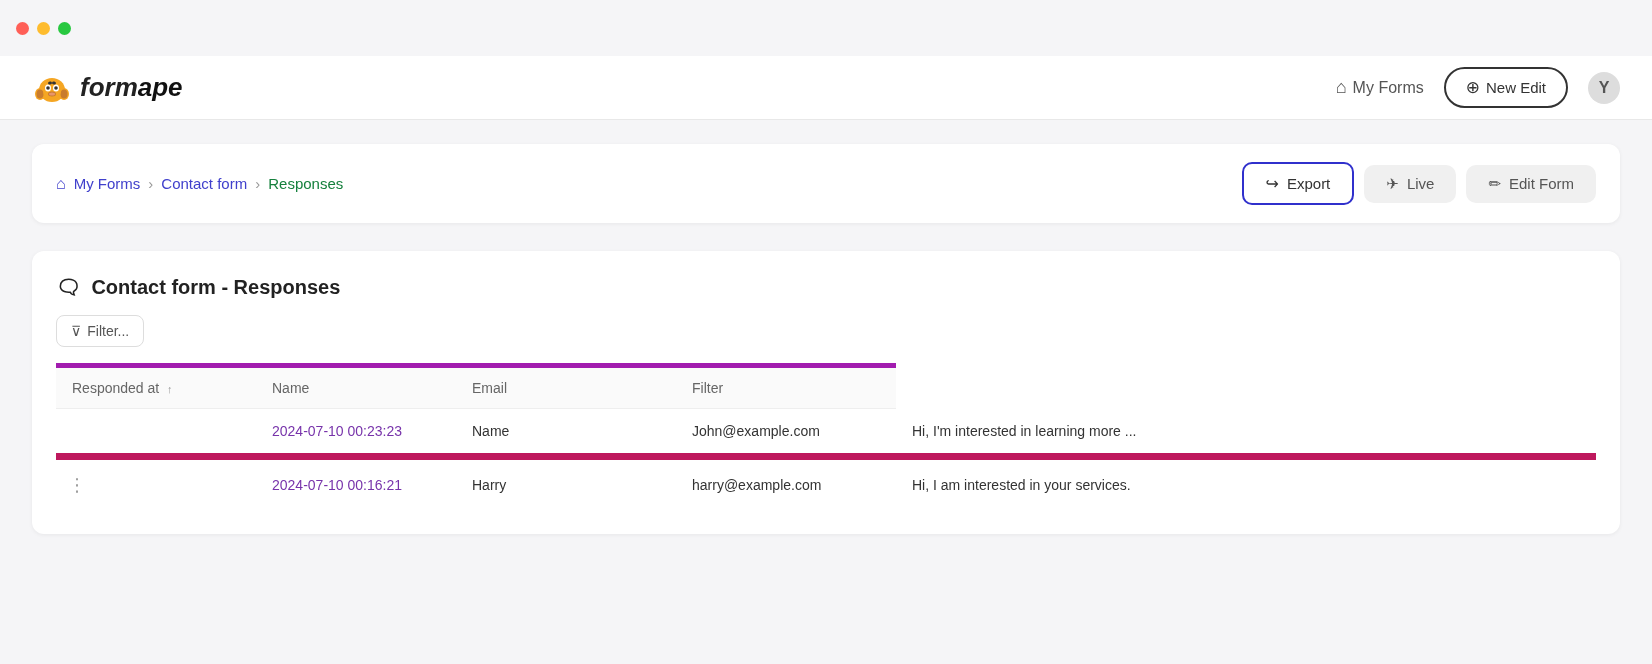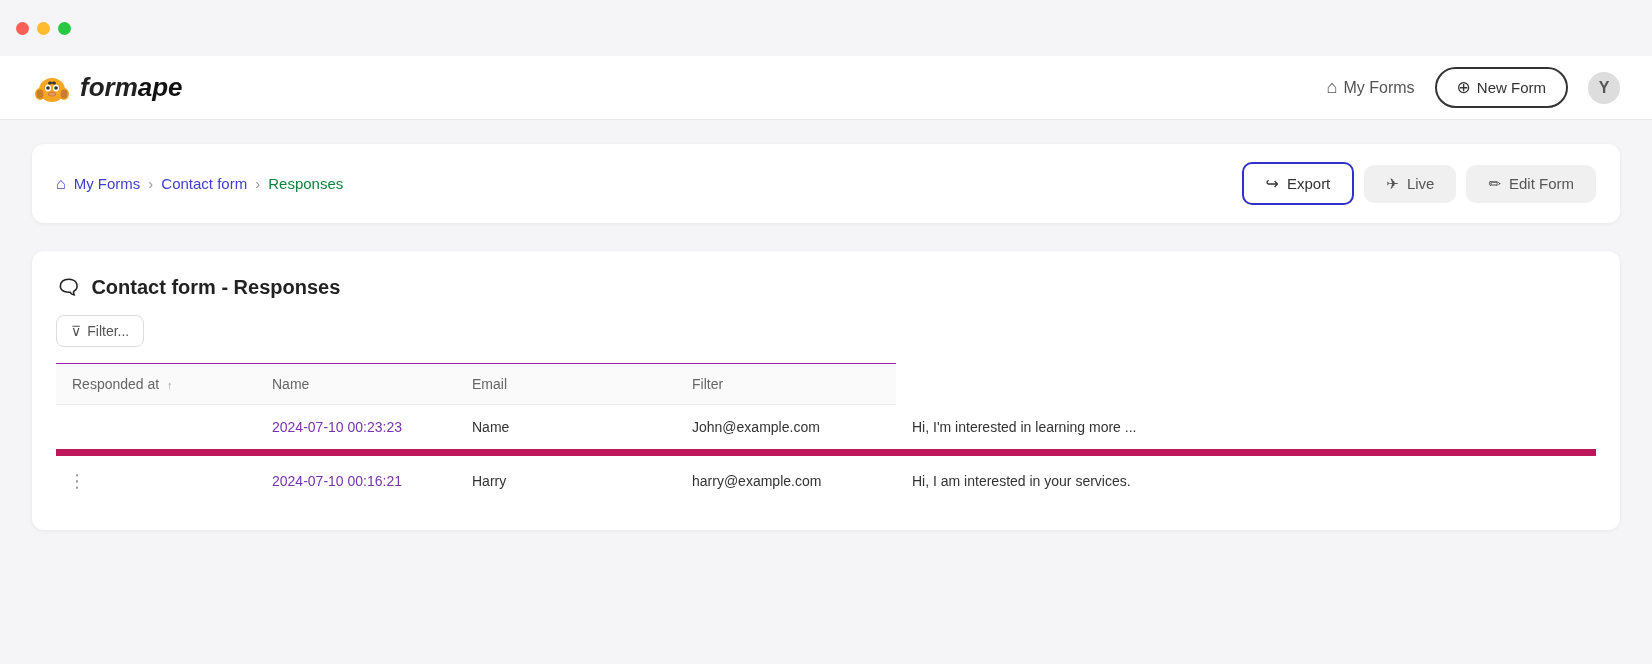--- a/index.html
+++ b/index.html
@@ -185,21 +185,21 @@
     
     .responses-table {
       width: 100%;
       border-collapse: collapse;
       font-size: 14px;
     }
     .responses-table th {
       text-align: left;
       padding: 12px 16px;
       background: #fafafa;
-      border-top: 1px solid #a21caf;
+      border-top: 5px solid #a21caf;
       border-bottom: 1px solid #eee;
       color: #666;
       font-weight: 500;
     }
     .responses-table td {
       padding: 14px 16px;
       border-bottom: 7px solid #be185d;
       color: #333;
       vertical-align: middle;
     }
@@ -259,21 +259,21 @@
     </span>
   </a>
 
   <nav class="nav-right">
     <a class="nav-my-forms" href="#">
       <span style="font-size:18px;">⌂</span>
       <span>My Forms</span>
     </a>
     <button class="btn-new-form">
       <span style="font-size:17px;font-weight:300;">⊕</span>
-      <span>New Form</span>
+      <span>New Edit</span>
     </button>
     <div class="user-avatar">
       <span>Y</span>
     </div>
   </nav>
 </header>
 
 <div class="main">
 
   <div class="action-bar">

